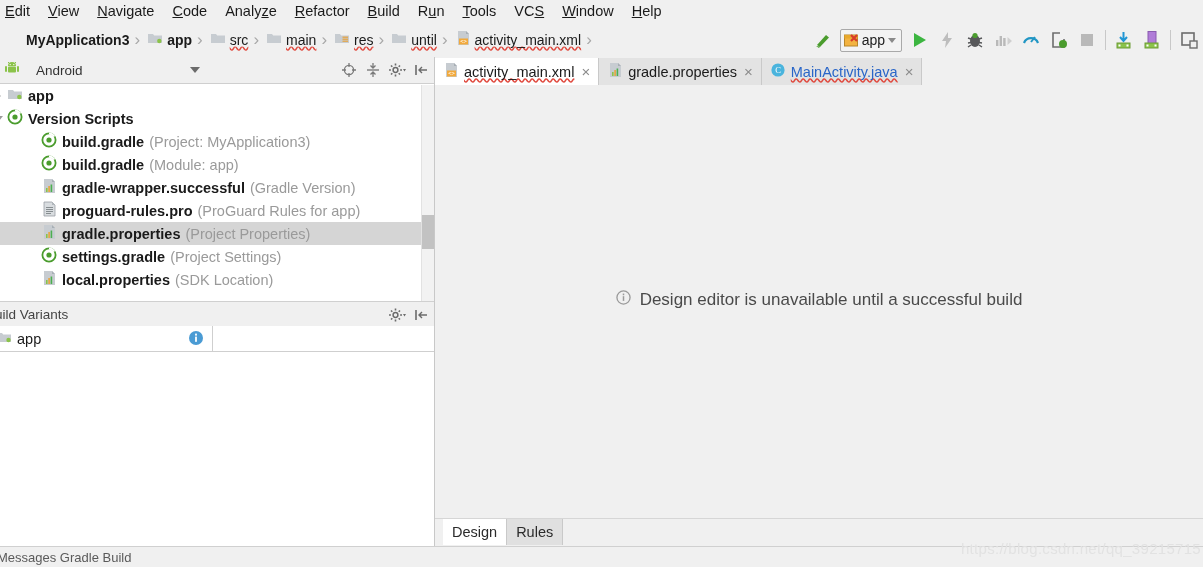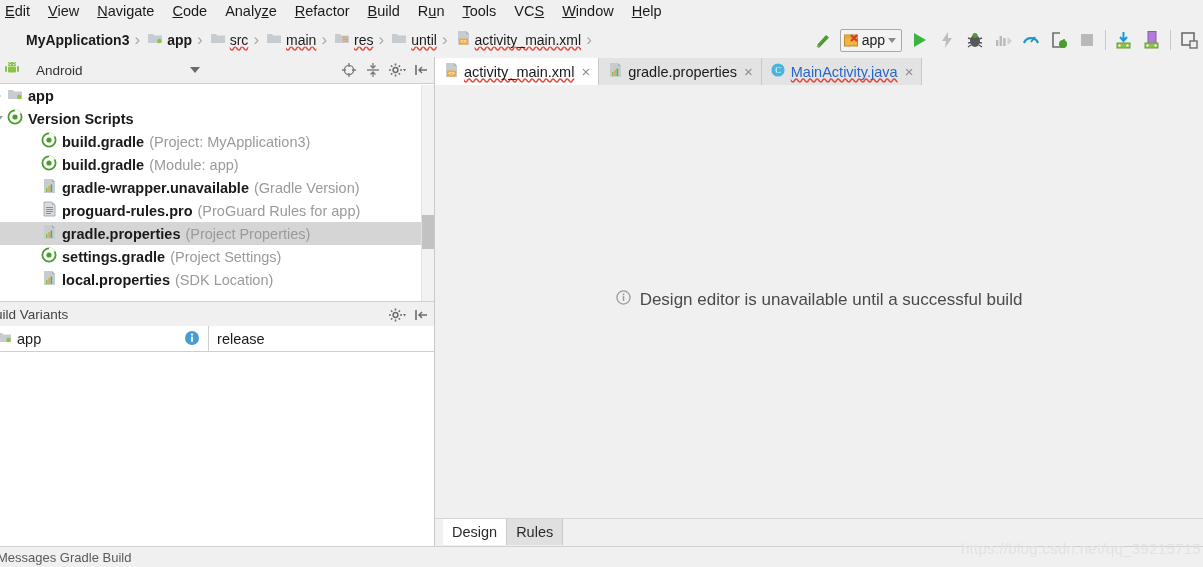--- a/index.html
+++ b/index.html
@@ -596,21 +596,21 @@
         <div class="trow">
           <span style="width: 34px; flex: 0 0 auto;"></span>
           <span class="arrow"></span>
           <span class="ic" style="margin-right: 5px; margin-left: 2px;"><svg width="16" height="16" viewBox="0 0 16 16">
               <path d="M3 1 L11 1 L14 4 L14 15 L3 15 Z" fill="#c7ccd1"></path>
               <path d="M11 1 L11 4 L14 4 Z" fill="#a8afb5"></path>
               <rect x="5" y="10" width="1.6" height="4" fill="#8bc34a"></rect>
               <rect x="7.3" y="8" width="1.6" height="6" fill="#e8a33d"></rect>
               <rect x="9.6" y="6.5" width="1.6" height="7.5" fill="#4caf50"></rect>
             </svg></span>
-          <span class="tname">gradle-wrapper.unavailable</span>
+          <span class="tname">gradle-wrapper.successful</span>
           <span class="tnote">(Gradle Version)</span>
         </div>
         <div class="trow">
           <span style="width: 34px; flex: 0 0 auto;"></span>
           <span class="arrow"></span>
           <span class="ic" style="margin-right: 5px; margin-left: 2px;"><svg width="16" height="16" viewBox="0 0 16 16">
               <path d="M3 1 L11 1 L14 4 L14 15 L3 15 Z" fill="#d9dde0" stroke="#9aa0a5" stroke-width="0.8"></path>
               <path d="M11 1 L11 4 L14 4 Z" fill="#b3b9be"></path>
               <path d="M5 6.5 L12 6.5 M5 8.5 L12 8.5 M5 10.5 L12 10.5 M5 12.5 L10 12.5" stroke="#7d8387" stroke-width="0.9"></path>
             </svg></span>
@@ -693,21 +693,20 @@
           </span>
           <span>app</span>
           <span class="bv-info">
             <svg width="16" height="16" viewBox="0 0 16 16">
               <circle cx="8" cy="8" r="7" fill="#4a9bd4"></circle>
               <rect x="7.1" y="6.6" width="1.8" height="5.2" fill="#fff"></rect>
               <rect x="7.1" y="3.6" width="1.8" height="2" fill="#fff"></rect>
             </svg>
           </span>
         </div>
-        <div class="bv-cell c2">release</div>
       </div>
     </div>
   </div>
   <div class="leftpanel-rightborder"></div>
 
   <div class="editor">
     <div class="tabbar" id="tabbar">
         <div class="etab active sq">
           <span class="ic"><svg width="16" height="16" viewBox="0 0 16 16">
               <path d="M3 1 L11 1 L14 4 L14 15 L3 15 Z" fill="#c7ccd1"></path>

